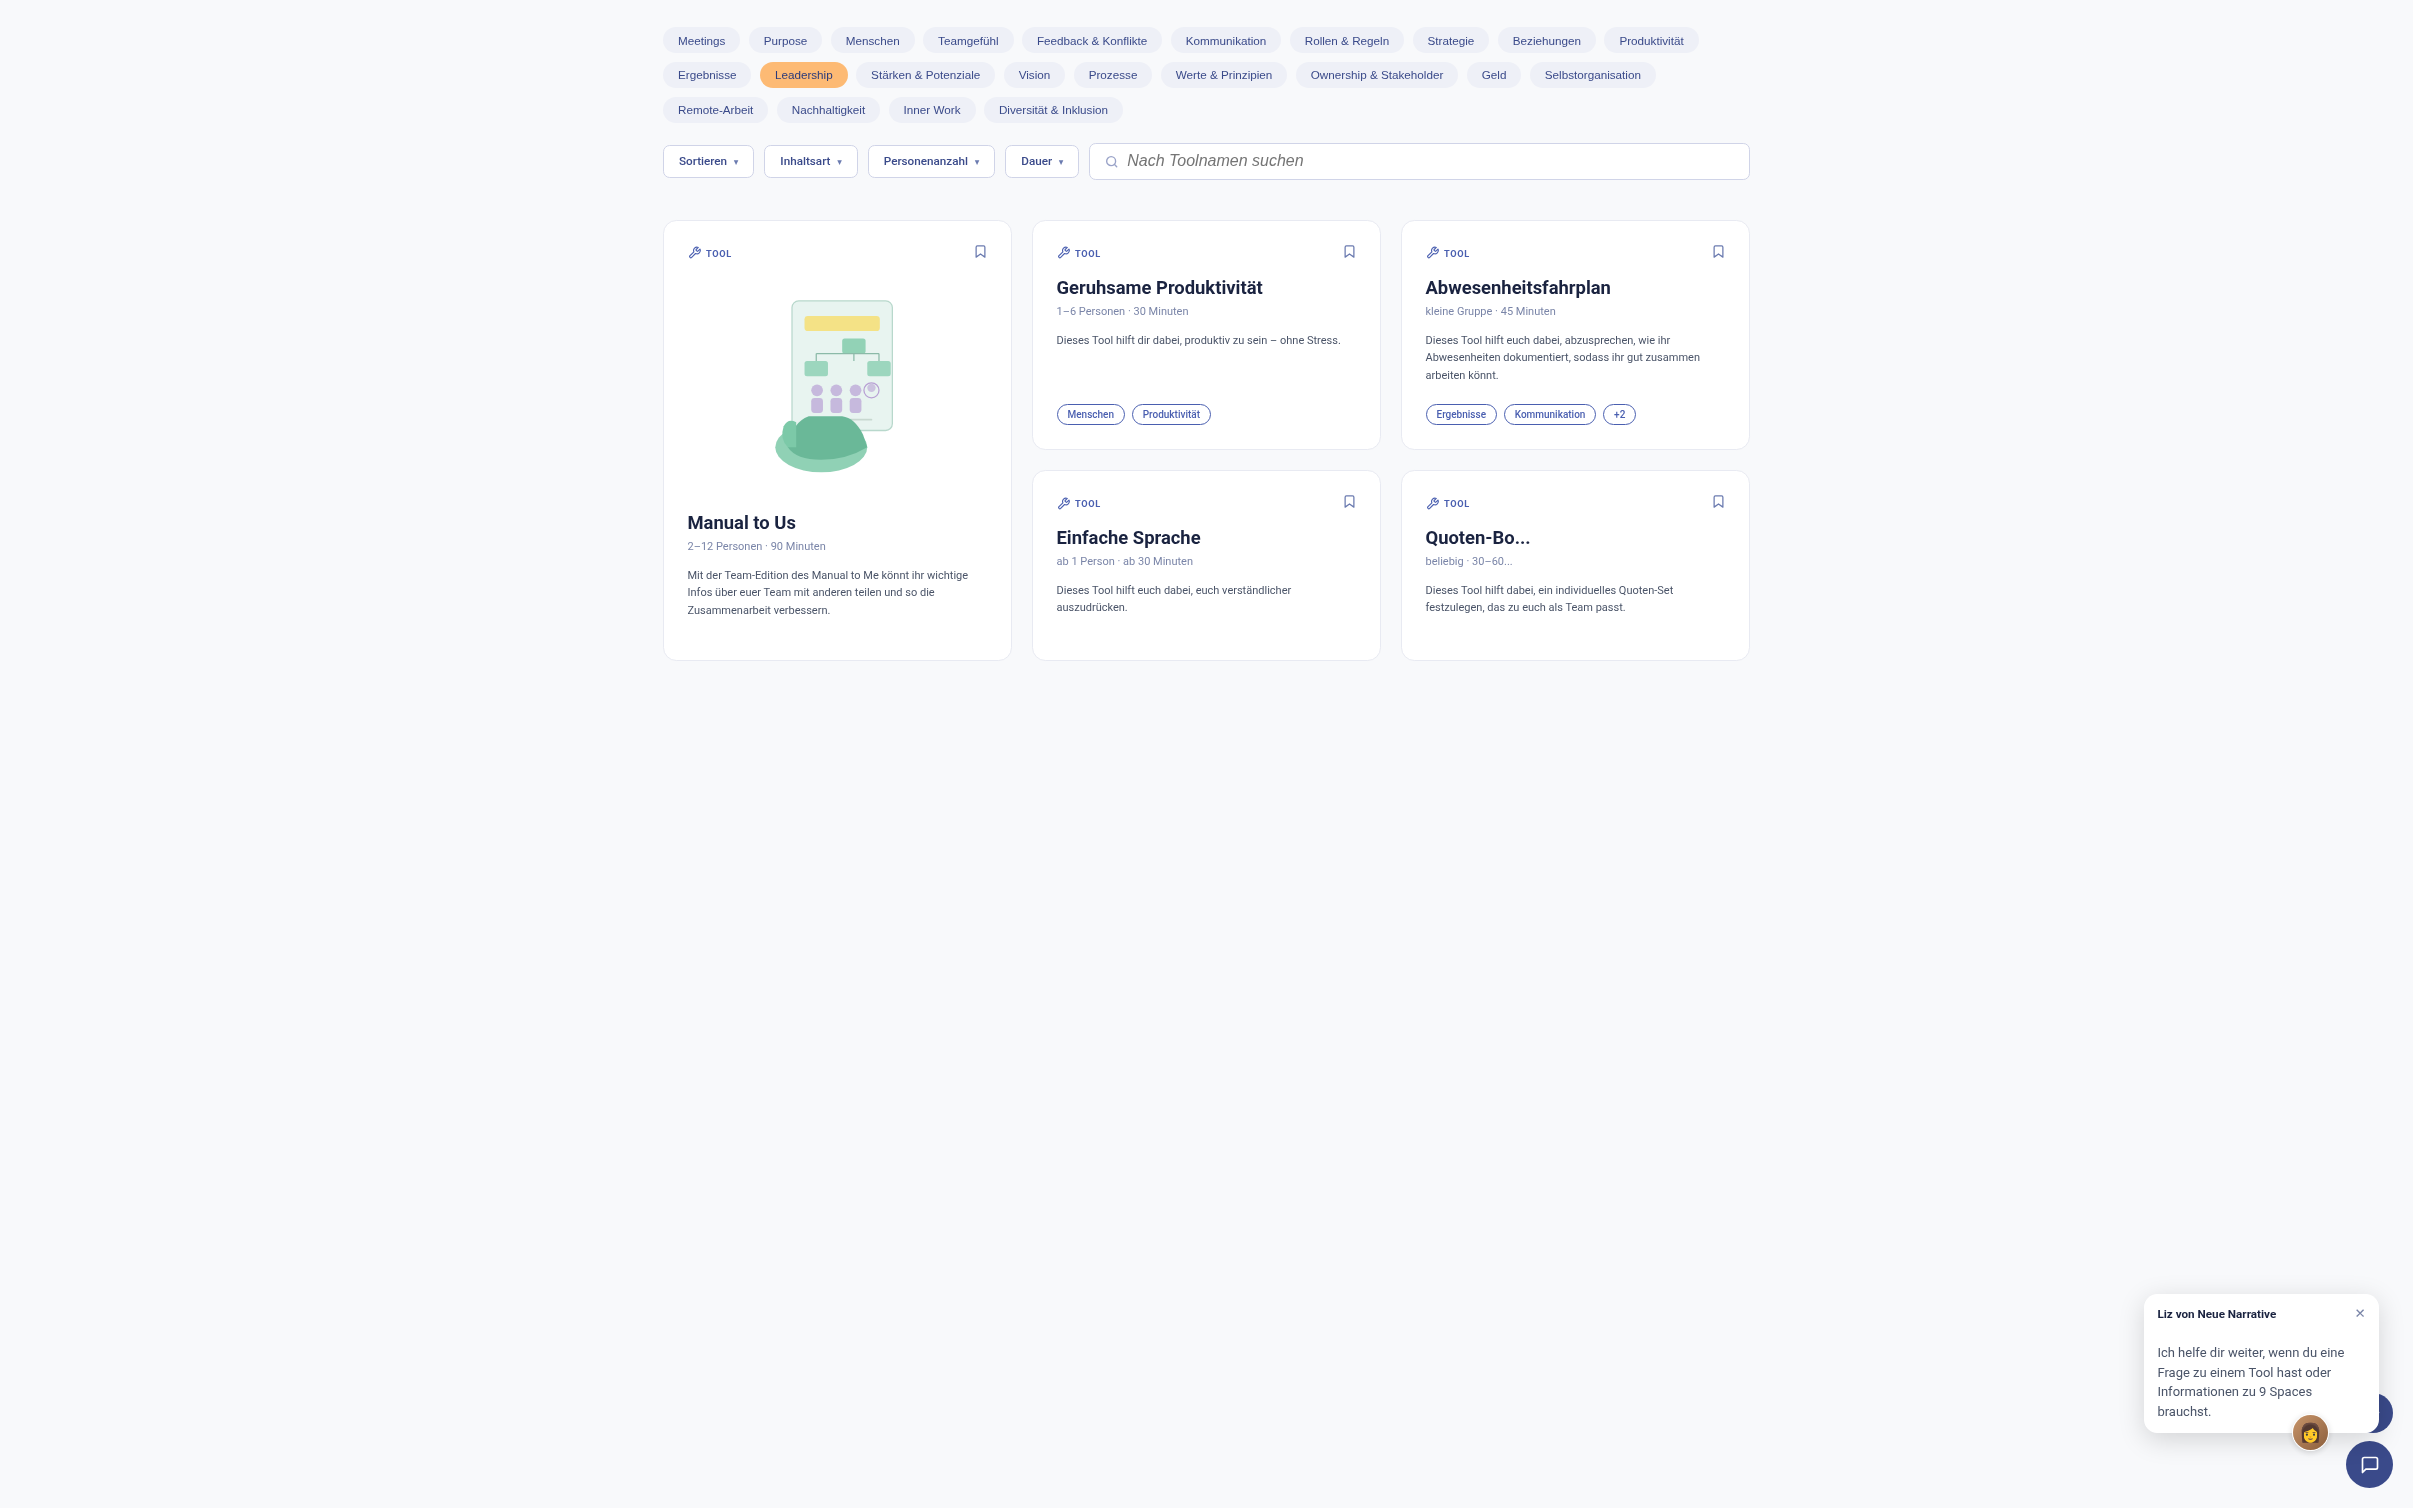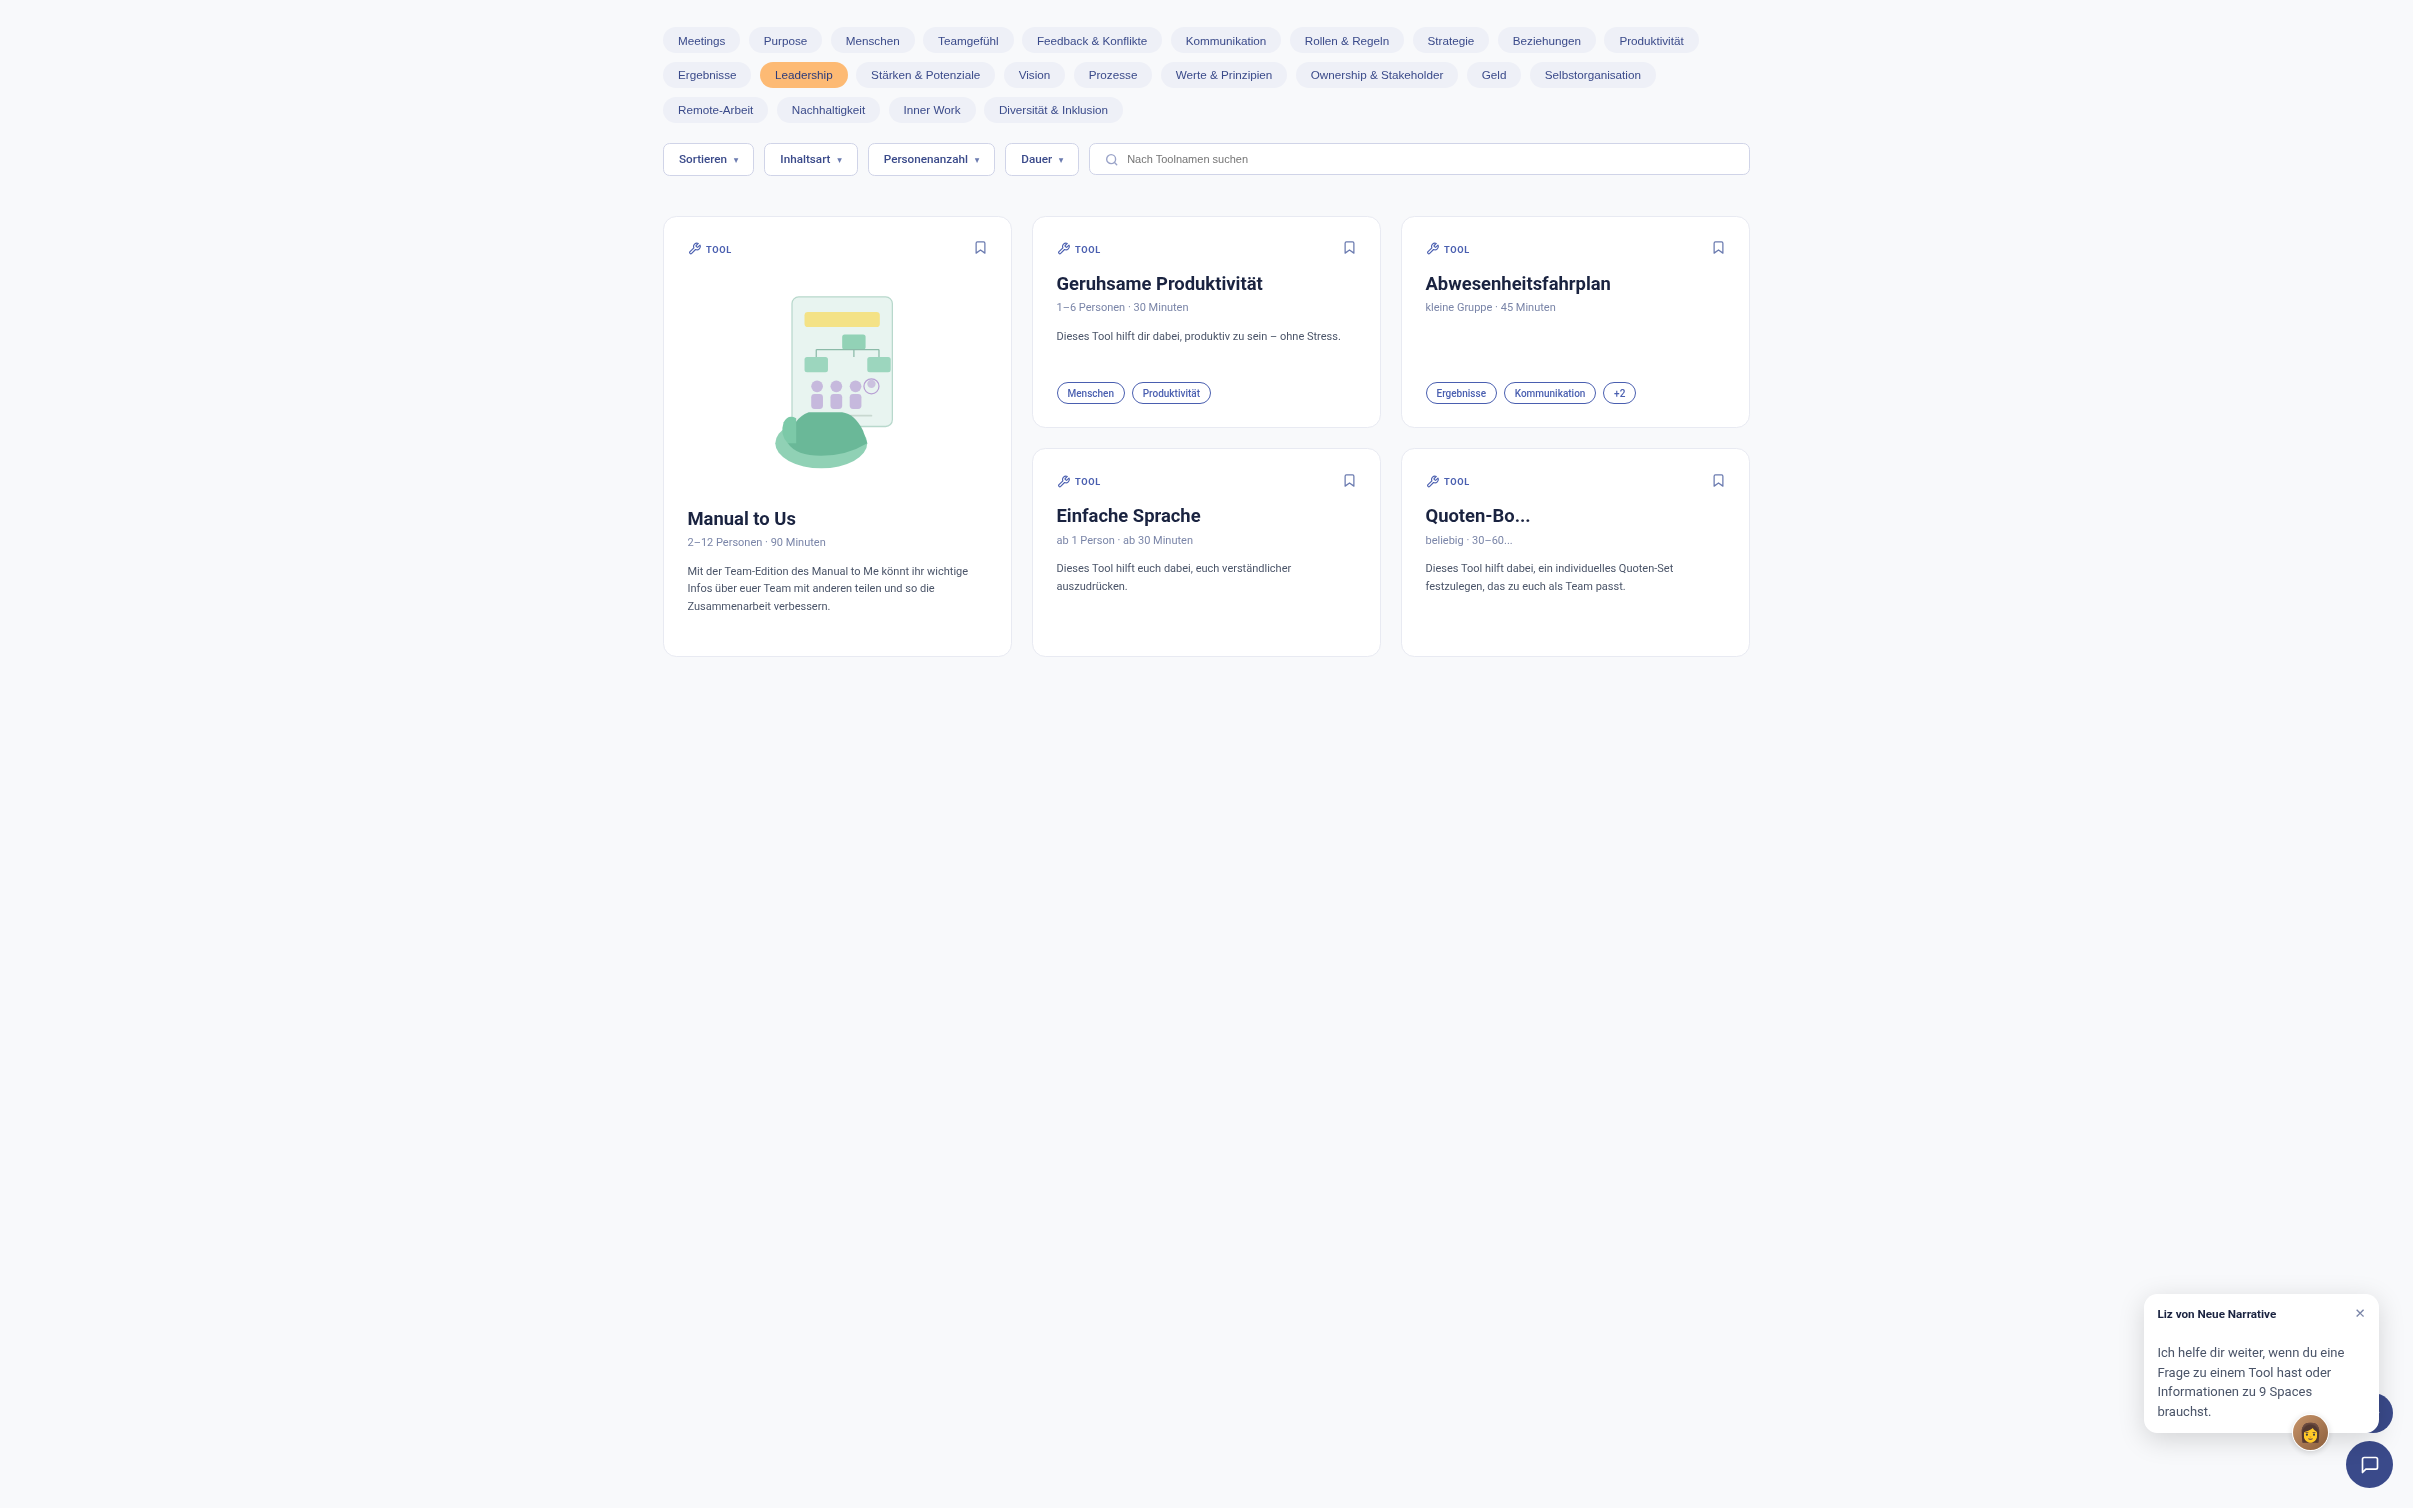--- a/index.html
+++ b/index.html
@@ -71,24 +71,25 @@
       align-items: center;
       gap: 8.4px;
       padding: 8.4px 15px;
       border: 1.3px solid #d0d4e8;
       border-radius: 6.7px;
       background: #fff;
     }
     .search-box input {
       border: none;
       outline: none;
-      font-size: 11px;
+      font-size: 16px;
       color: #3a4a8a;
       width: 100%;
       background: transparent;
+      font-style: italic;
     }
     .search-icon-svg {
       color: #9aa3c8;
       flex-shrink: 0;
     }
 
     
     .cards-grid {
       display: grid;
       grid-template-columns: repeat(3, 1fr);
@@ -417,20 +418,21 @@
           <span>TOOL</span>
         </div>
         <button class="bookmark-btn">
           <svg width="15" height="15" viewBox="0 0 24 24" fill="none" stroke="#6b7bb0" stroke-width="2" stroke-linecap="round" stroke-linejoin="round">
             <path d="M19 21l-7-5-7 5V5a2 2 0 0 1 2-2h10a2 2 0 0 1 2 2z"></path>
           </svg>
         </button>
       </div>
       <h2 class="card-title">Abwesenheitsfahrplan</h2>
       <div class="card-meta">kleine Gruppe · 45 Minuten</div>
+      <p class="card-description">Dieses Tool hilft euch dabei, abzusprechen, wie ihr Abwesenheiten dokumentiert, sodass ihr gut zusammen arbeiten könnt.</p>
       <div class="card-tags">
         <span class="card-tag">Ergebnisse</span>
         <span class="card-tag">Kommunikation</span>
         <span class="card-tag-more">+2</span>
       </div>
     </div>
 
     <div class="card">
       <div class="card-header">
         <div class="card-type-badge">

